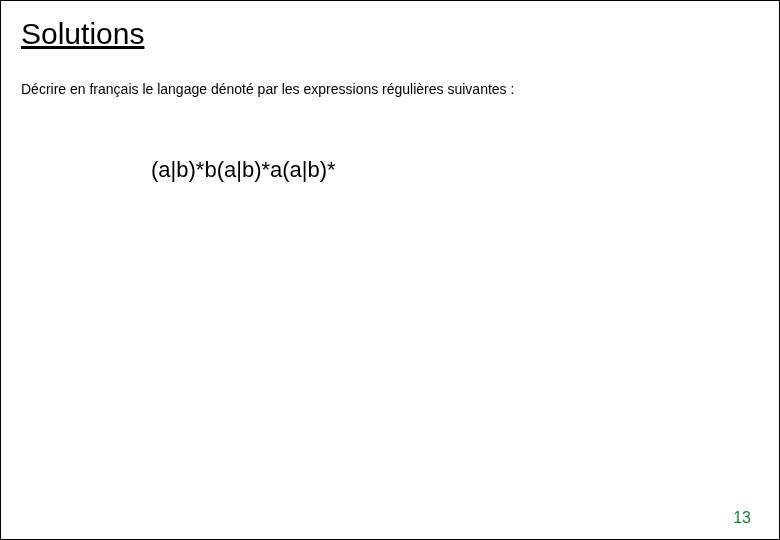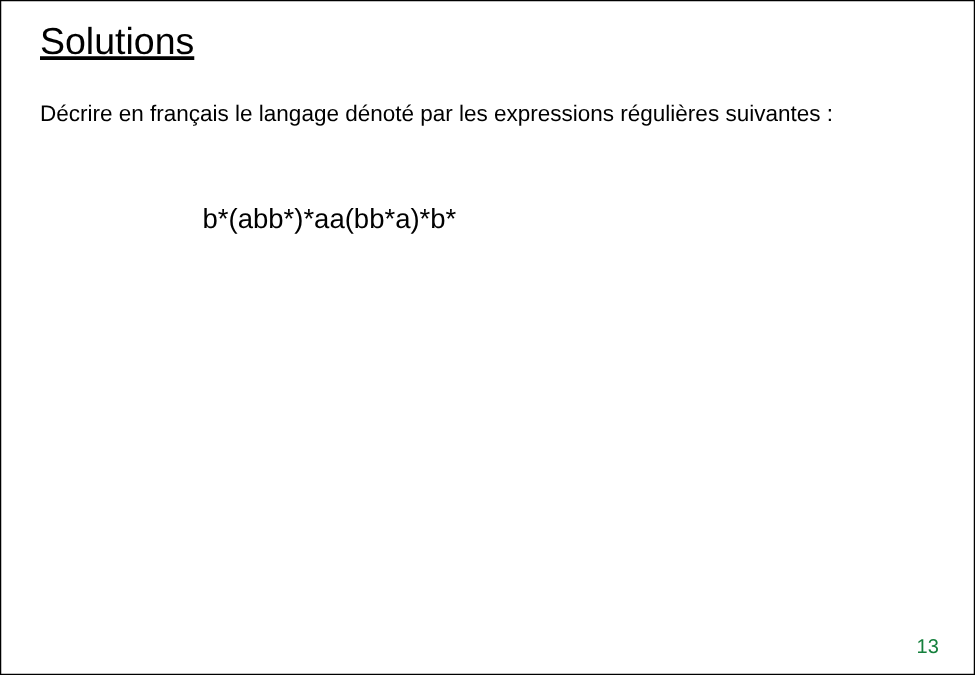--- a/index.html
+++ b/index.html
@@ -10,30 +10,30 @@
     background: #ffffff;
     font-family: Arial, Helvetica, sans-serif;
     color: #000;
   }
   .slide {
     box-sizing: border-box;
     width: 780px;
     height: 540px;
     border: 1px solid #000;
     position: relative;
-    padding: 10px 20px 20px 31px;
+    padding: 10px 20px 20px 20px;
   }
   .title {
     font-size: 30px;
     text-decoration: underline;
     margin: 6px 0 30px 0;
     font-weight: normal;
   }
   .prompt {
-    font-size: 18px;
+    font-size: 14px;
     margin: 0 0 60px 0;
   }
   .expressions {
     padding-left: 130px;
   }
   .expr {
     font-size: 22px;
     margin-bottom: 160px;
   }
   .page-num {
@@ -44,16 +44,16 @@
     color: #15803d;
   }
 </style>
 </head>
 <body>
 
 <div class="slide">
   <h1 class="title">Solutions</h1>
   <p class="prompt">Décrire en français le langage dénoté par les expressions régulières suivantes :</p>
   <div class="expressions">
-    <div class="expr">b*(abb*)*aa(bb*a)*b*</div>
+    <div class="expr">(a|b)*b(a|b)*a(a|b)*</div>
   </div>
   <div class="page-num">13</div>
 </div>
 
 </body></html>

